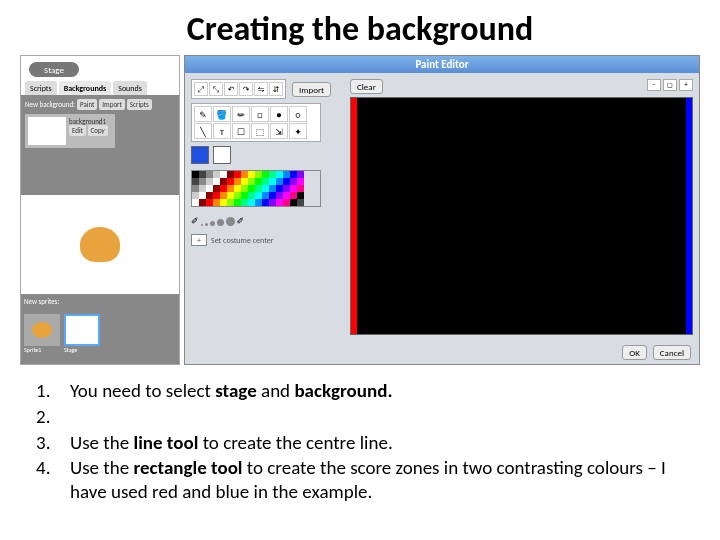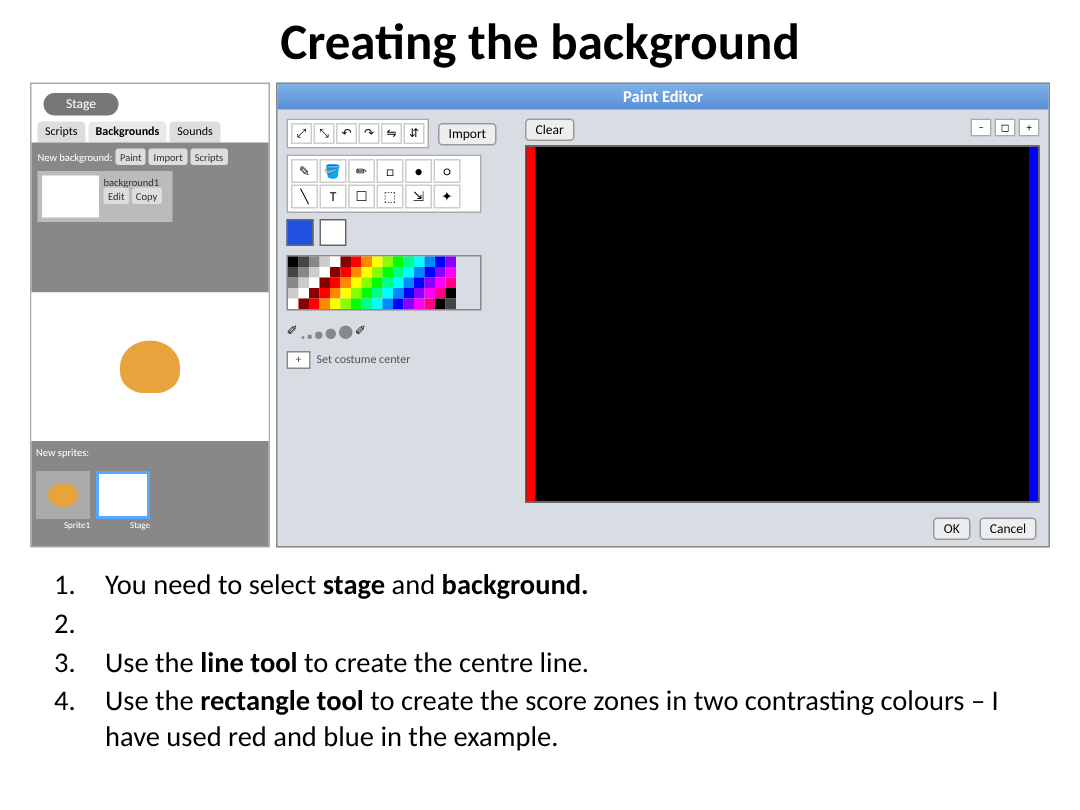--- a/index.html
+++ b/index.html
@@ -16,21 +16,21 @@
   .mini-btn { background:#ddd; color:#333; font-size:7px; padding:1px 3px; border-radius:2px; }
   .bg-item { background:#bbb; padding:3px; width:90px; font-size:7px; color:#333;}
   .bg-thumb { width:38px; height:28px; background:#fff; float:left; margin-right:3px;}
   .cat-stage { flex:1; background:#fff; display:flex; align-items:center; justify-content:center; position:relative;}
   .cat { width:40px; height:35px; background:#e8a33d; border-radius:50% 50% 40% 40%; position:relative;}
   .sprite-panel { background:#888; height:70px; padding:3px; font-size:7px; color:#fff;}
   .sprite-panel .thumbs { display:flex; gap:4px; margin-top:8px;}
   .sprite-thumb { width:36px; height:32px; background:#aaa; display:flex; align-items:center; justify-content:center;}
   .sprite-thumb.stage-thumb { background:#fff; border:2px solid #5af;}
   .mini-cat { width:20px; height:16px; background:#e8a33d; border-radius:50%;}
-  .sprite-label { font-size:6px; text-align:right; color:#fff;}
+  .sprite-label { font-size:6px; text-align:left; color:#fff;}
 
   .paint-editor { flex: 1; background: #d8dde3; border: 1px solid #888; display:flex; flex-direction:column; }
   .pe-title { background: linear-gradient(#7db1e8,#5a8fd6); color:#fff; font-size:11px; text-align:center; padding:2px; font-weight:bold;}
   .pe-body { flex:1; display:flex; padding:6px; gap:6px;}
   .pe-left { width:130px; display:flex; flex-direction:column; gap:4px;}
   .pe-row { display:flex; gap:6px; font-size:8px;}
   .pe-btn { background:#eee; border:1px solid #999; padding:1px 6px; border-radius:3px; font-size:9px;}
   .transform-grid { display:flex; gap:1px; background:#fff; padding:2px; border:1px solid #aaa;}
   .tg-cell { width:14px; height:14px; border:1px solid #ccc; display:flex; align-items:center; justify-content:center; font-size:8px;}
   .tool-grid { display:grid; grid-template-columns: repeat(6,18px); gap:1px; background:#fff; padding:2px; border:1px solid #aaa;}

